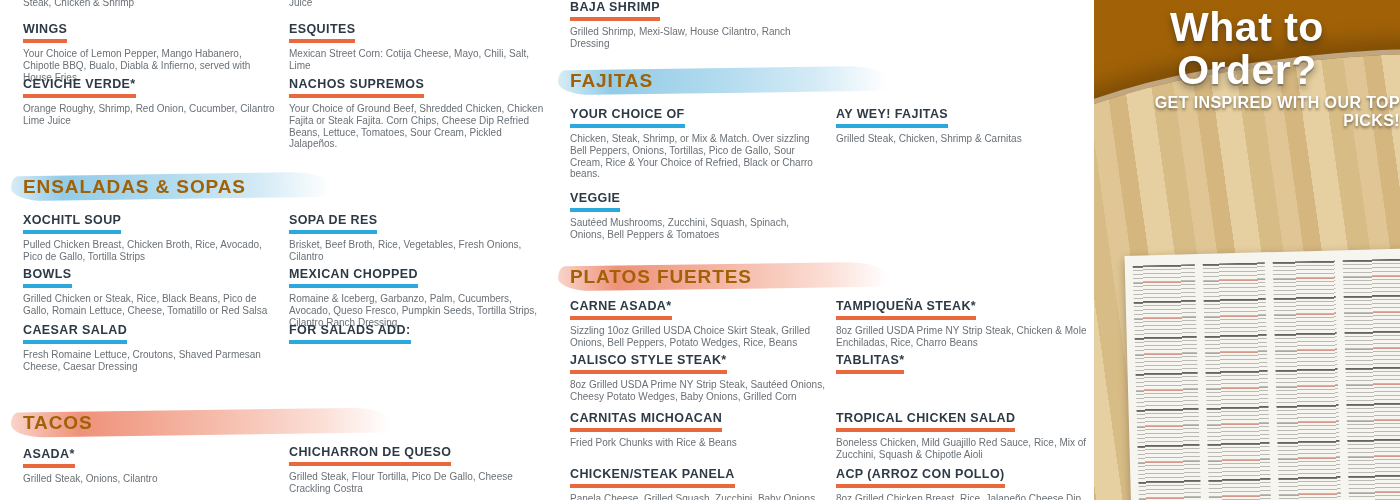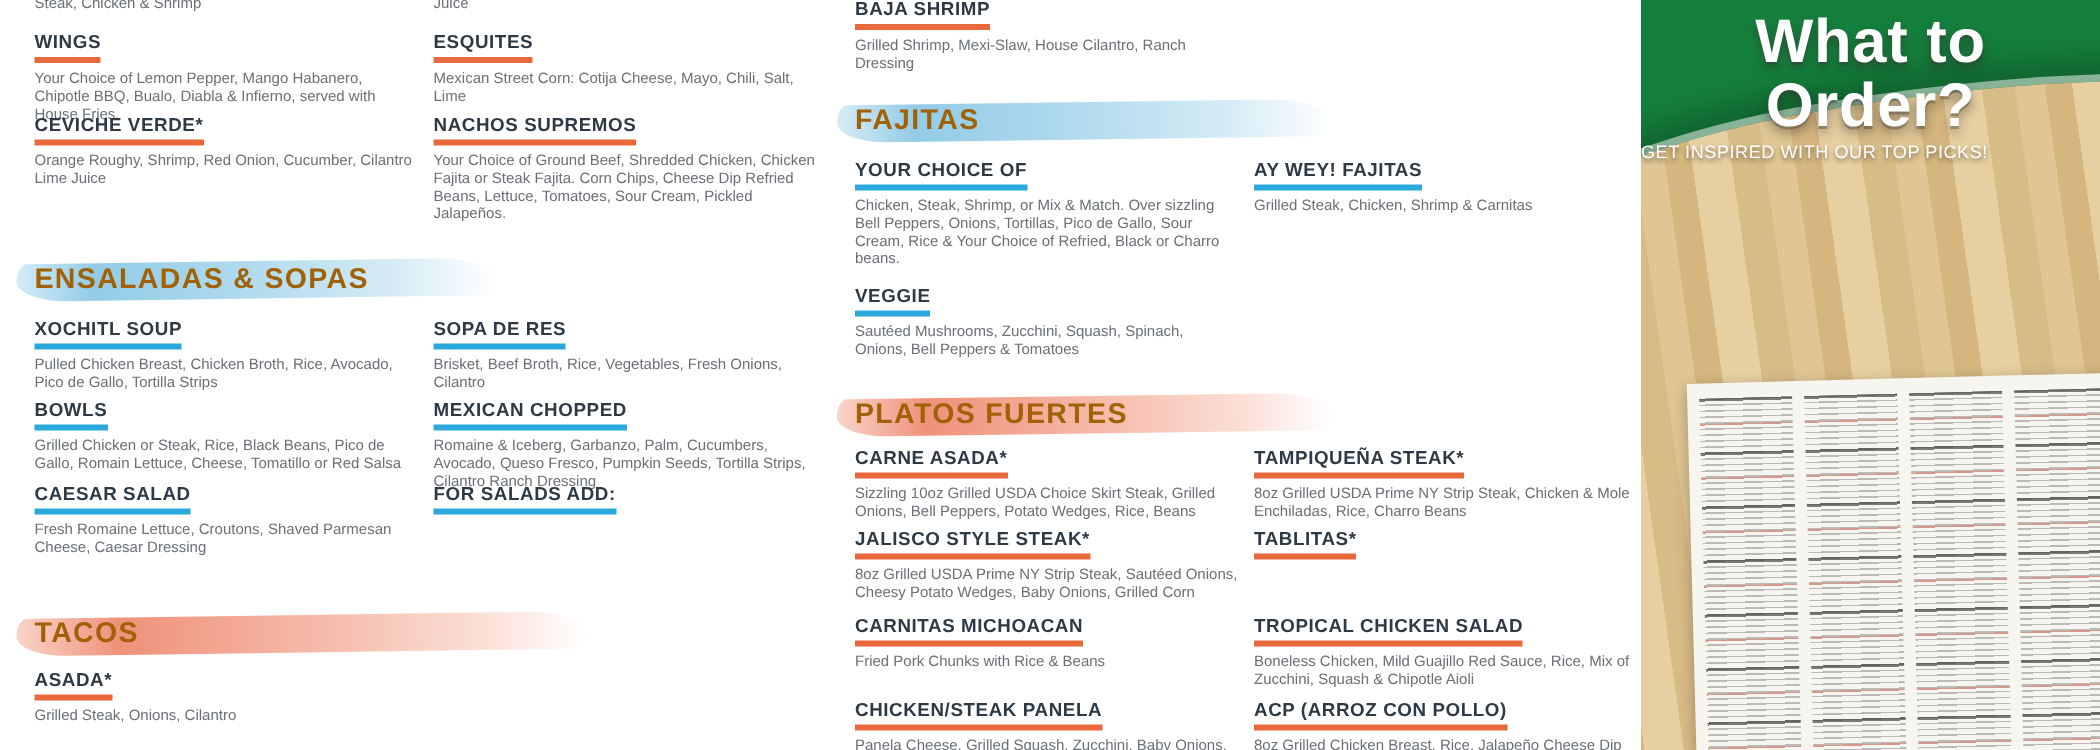--- a/index.html
+++ b/index.html
@@ -24,30 +24,30 @@
 
   .sec { position:absolute; left:0; height:26px; }
   .sec h2 { position:relative; z-index:1; font-size:19px; font-weight:bold; color:#a16207; letter-spacing:.9px; white-space:nowrap; }
   .brush { position:absolute; z-index:0; top:-2px; left:-12px; height:25px;
            border-radius:10px 55px 14px 45px / 16px 20px 10px 18px; transform:rotate(-0.8deg); }
   .brush.bblue   { background:linear-gradient(90deg, rgba(122,192,226,.30) 0%, rgba(110,186,223,.75) 16%, rgba(116,190,225,.55) 50%, rgba(122,192,226,.32) 78%, rgba(122,192,226,0) 100%); }
   .brush.borange { background:linear-gradient(90deg, rgba(238,132,102,.35) 0%, rgba(235,118,88,.80) 18%, rgba(238,134,104,.55) 55%, rgba(240,140,110,.28) 82%, rgba(240,140,110,0) 100%); }
   .w330 { width:330px; } .w320 { width:320px; } .w380 { width:380px; }
 
   
-  #promo { position:absolute; left:1094px; top:0; width:306px; height:500px; overflow:hidden; background:#15803d; }
+  #promo { position:absolute; left:1094px; top:0; width:306px; height:500px; overflow:hidden; background:#a16207; }
   .wood { position:absolute; left:-130px; top:66px; width:640px; height:580px; transform:rotate(-10deg);
           border-radius:45% 55% 0 0 / 20% 13% 0 0;
           background:repeating-linear-gradient(92deg,#dfc694 0 20px,#d4b67e 20px 38px,#e6cfa0 38px 64px,#d8bc86 64px 86px);
           box-shadow:0 -5px 0 rgba(255,255,255,.5), 0 -16px 20px rgba(0,0,0,.22); }
   .promo-title { position:absolute; top:6px; left:0; width:100%; text-align:center; color:#ffffff; font-weight:bold;
                  font-size:41px; line-height:43px; letter-spacing:.5px;
                  text-shadow:0 4px 7px rgba(45,42,35,.5), 0 2px 0 rgba(70,64,52,.35); }
-  .promo-sub { position:absolute; top:94px; left:0; width:100%; text-align:left; color:#ffffff; font-weight:normal;
-               font-size:12px; letter-spacing:.4px; text-shadow:0 2px 3px rgba(50,45,35,.6); }
+  .promo-sub { position:absolute; top:94px; left:0; width:100%; text-align:right; color:#ffffff; font-weight:bold;
+               font-size:16px; letter-spacing:.4px; text-shadow:0 2px 3px rgba(50,45,35,.6); }
   .menu-photo { position:absolute; left:34px; top:252px; width:300px; height:270px; background:#f7f5f0;
                 transform:rotate(-1.5deg); box-shadow:0 3px 10px rgba(0,0,0,.28); }
   .mp-col { position:absolute; top:10px; bottom:12px; width:62px;
             background:
               repeating-linear-gradient(180deg, rgba(55,55,52,.65) 0 2px, rgba(0,0,0,0) 2px 36px),
               repeating-linear-gradient(180deg, rgba(0,0,0,0) 0 17px, rgba(178,62,40,.5) 17px 18px, rgba(0,0,0,0) 18px 36px),
               repeating-linear-gradient(180deg, rgba(128,126,122,.5) 0 1px, rgba(0,0,0,0) 1px 4px); }
   .mp1 { left:8px; } .mp2 { left:78px; } .mp3 { left:148px; } .mp4 { left:218px; }
 </style>
 </head>
@@ -128,20 +128,25 @@
     <div class="tw"><h3>MEXICAN CHOPPED</h3>
     <div class="bar"></div></div>
     <p>Romaine &amp; Iceberg, Garbanzo, Palm, Cucumbers, Avocado, Queso Fresco, Pumpkin Seeds, Tortilla Strips, Cilantro Ranch Dressing</p>
   </div>
 
   <div class="item blue" style="top:320px">
     <div class="tw"><h3>FOR SALADS ADD:</h3>
     <div class="bar"></div></div>
   </div>
 
+  <div class="item orange" style="top:442px">
+    <div class="tw"><h3>CHICHARRON DE QUESO</h3>
+    <div class="bar"></div></div>
+    <p>Grilled Steak, Flour Tortilla, Pico De Gallo, Cheese Crackling Costra</p>
+  </div>
 </div>
 
 <div class="col" id="col3">
   <div class="item orange" style="top:-3px">
     <div class="tw"><h3>BAJA SHRIMP</h3>
     <div class="bar"></div></div>
     <p>Grilled Shrimp, Mexi-Slaw, House Cilantro, Ranch Dressing</p>
   </div>
 
   <div class="sec" style="top:70px">

